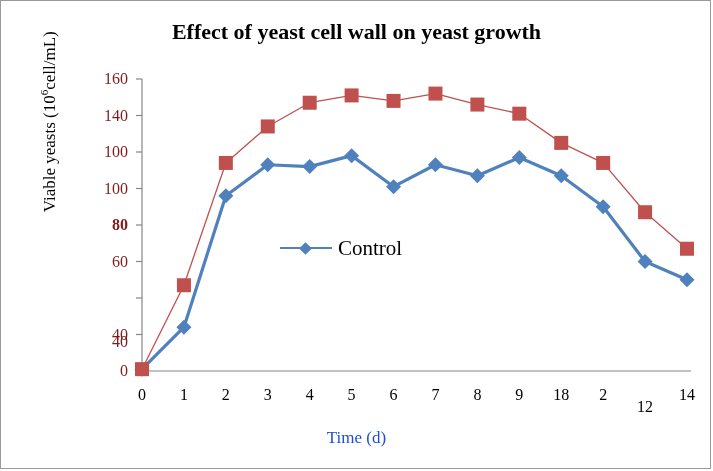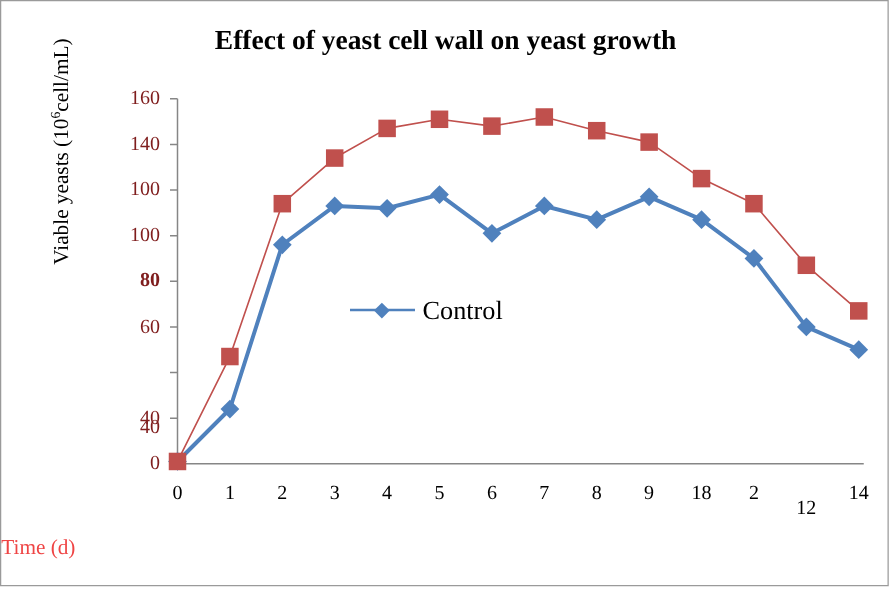--- a/index.html
+++ b/index.html
@@ -40,22 +40,23 @@
     font-size:17px;
     color:#000000;
     transform:rotate(-90deg);
     transform-origin:center center;
     white-space:nowrap;
   }
   #y-axis-title sup{font-size:11px;vertical-align:super;}
   #x-axis-title{
     position:absolute;
     left:0;top:427px;width:711px;
+    text-align:center;
     font-size:17px;
-    color:#ef4444;
+    color:#1d4ed8;
   }
   .ytick-label{
     position:absolute;
     width:34px;
     text-align:right;
     font-size:16px;
     color:#7f1d1d;
     line-height:16px;
   }
   .xtick-label{

